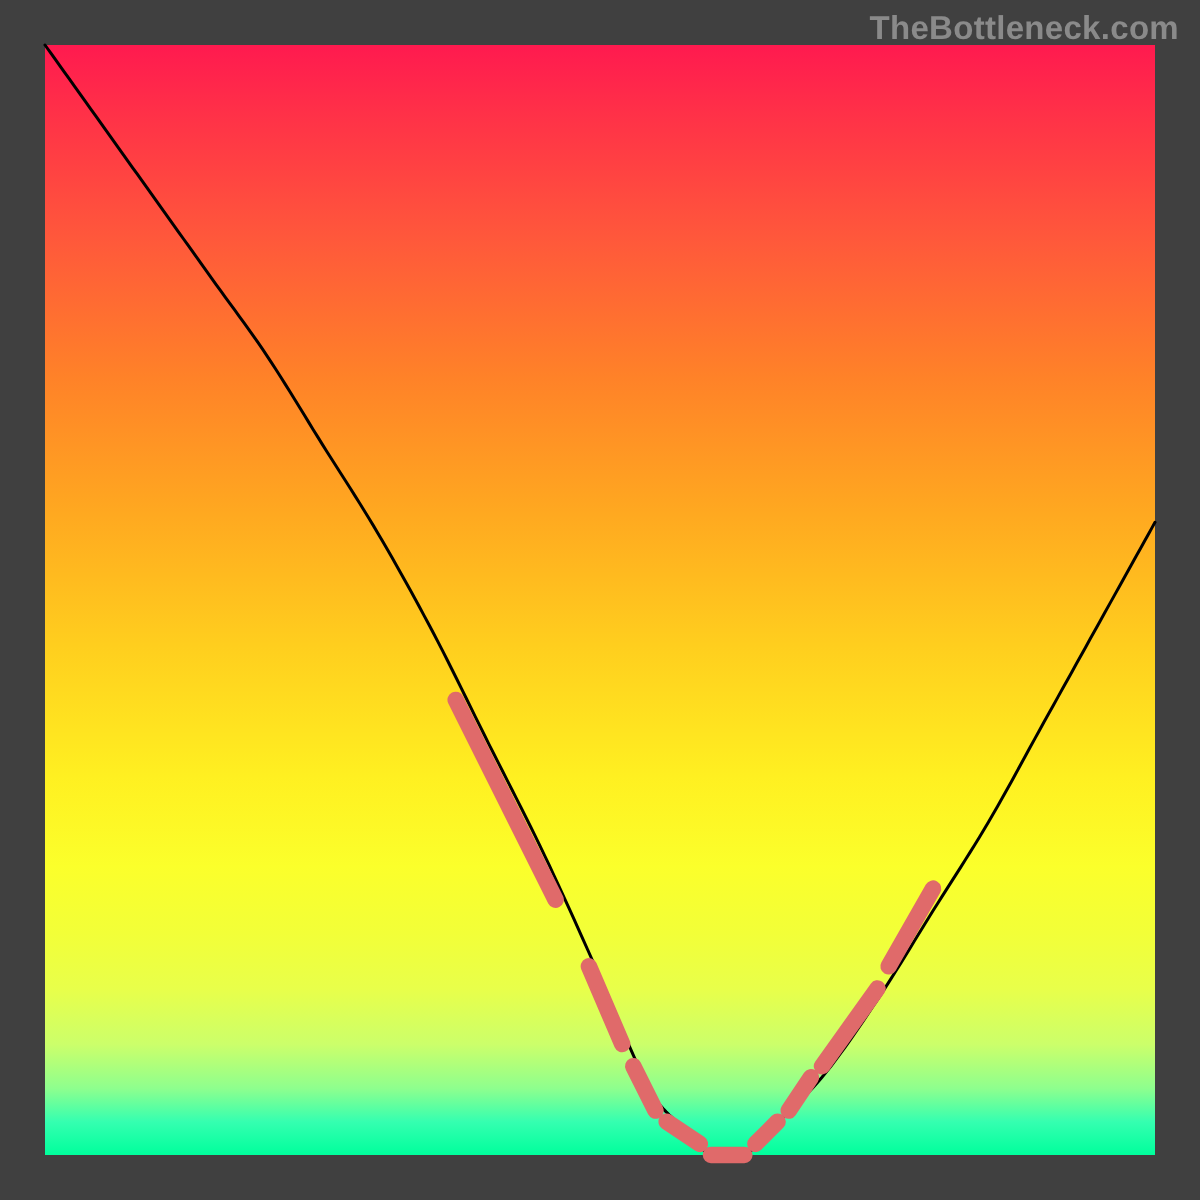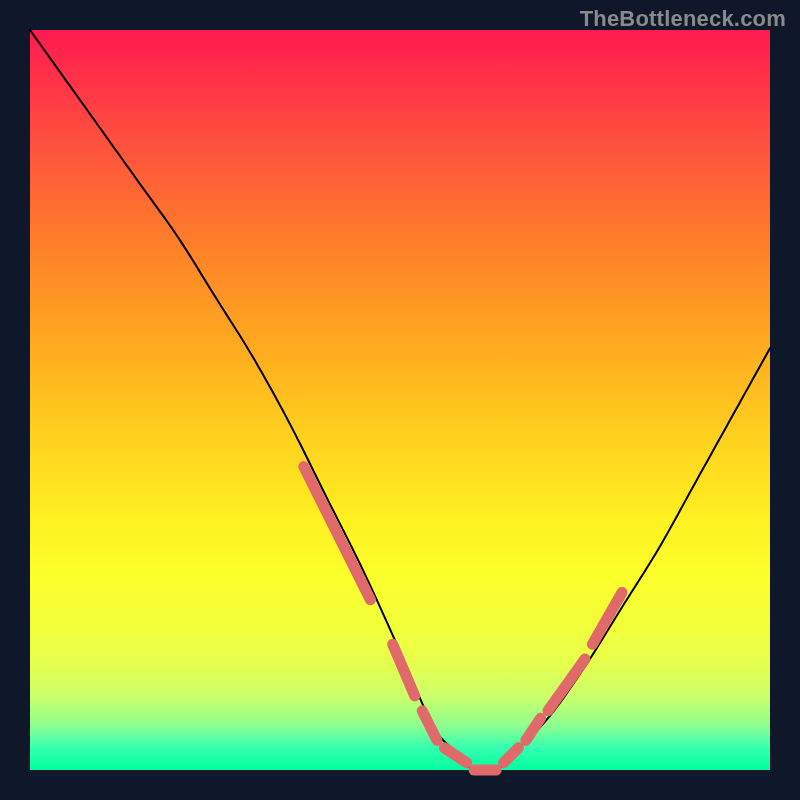--- a/index.html
+++ b/index.html
@@ -1,20 +1,20 @@
 <!DOCTYPE html>
 <html><head>
 <meta charset="utf-8">
 <style>
   * { margin: 0; padding: 0; box-sizing: border-box; }
   html, body { width: 800px; height: 800px; overflow: hidden; background: #000; }
   .outer {
     width: 800px;
     height: 800px;
-    background: #0f172a;
+    background: #404040;
     position: relative;
   }
   .plot-area {
     position: absolute;
     left: 30px;
     top: 30px;
     width: 740px;
     height: 740px;
     background: linear-gradient(to bottom,
       #ff1a4f 0%,

